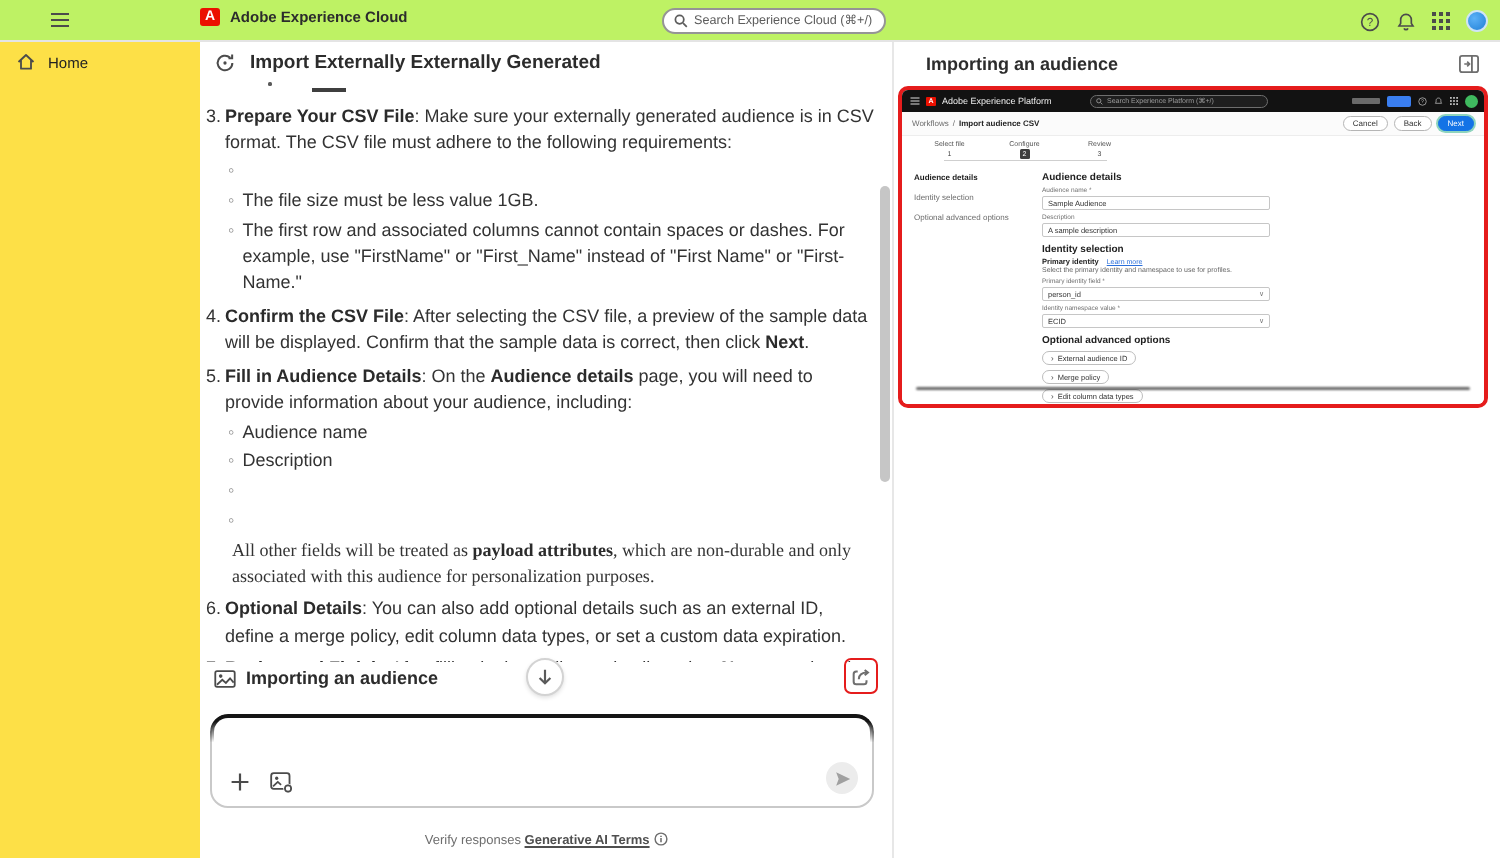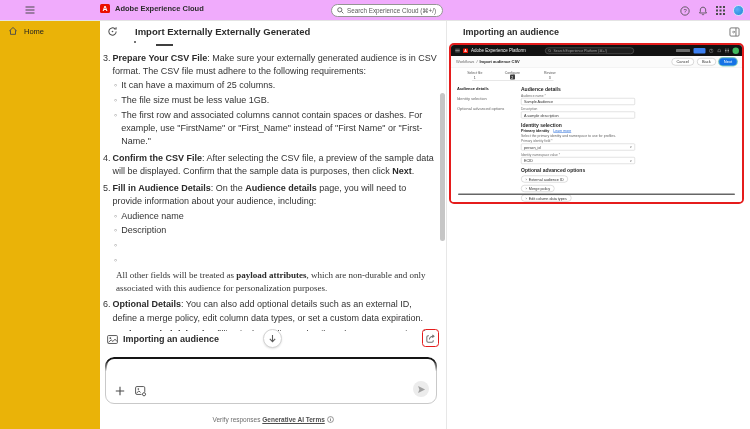--- a/index.html
+++ b/index.html
@@ -1,36 +1,36 @@
 <!DOCTYPE html>
 <html><head>
 <meta charset="utf-8">
 <style>
   * { margin:0; padding:0; box-sizing:border-box; }
   html,body { width:750px; height:429px; }
   body { font-family:"Liberation Sans","DejaVu Sans",sans-serif; background:#fff; color:#2c2c2c; position:relative; overflow:hidden; }
   svg { display:block; }
 
   
-  .topbar { position:absolute; top:0; left:0; right:0; height:21px; background:#f0abfc; border-bottom:1px solid #e4e4e4; z-index:8; }
+  .topbar { position:absolute; top:0; left:0; right:0; height:21px; background:#bef264; border-bottom:1px solid #e4e4e4; z-index:8; }
   .hamburger { position:absolute; left:25px; top:6px; color:#4b4b4b; cursor:pointer; }
   .brand { position:absolute; left:100px; top:4px; display:flex; align-items:center; gap:5px; font-size:7.5px; font-weight:bold; color:#2c2c2c; }
   .adobe-logo { width:10px; height:9px; background:#eb1000; border-radius:1.5px; color:#fff; font-size:7px; font-weight:bold; display:flex; align-items:center; justify-content:center; line-height:1; }
   .search-pill { position:absolute; left:331px; top:4px; width:112px; height:13px; border:1px solid #959595; border-radius:7px; display:flex; align-items:center; gap:3px; padding:0 5px; color:#5c5c5c; font-size:6.3px; background:#fff; }
   .topbar-right { position:absolute; right:6px; top:0; height:21px; display:flex; align-items:center; gap:8px; color:#4b4b4b; }
   .avatar { width:11px; height:11px; border-radius:50%; background:radial-gradient(circle at 35% 35%, #5cb1f7, #1f7fd6); border:0.5px solid #cfe4f7; }
 
   
-  .sidebar { position:absolute; top:21px; left:0; width:100px; bottom:0; background:#eab308; }
+  .sidebar { position:absolute; top:21px; left:0; width:100px; bottom:0; background:#fde047; }
   .side-item { display:flex; align-items:center; gap:6px; padding:5px 4px 5px 8px; font-size:7.5px; color:#222; cursor:pointer; }
   .ai-logo { width:10px; height:10px; background:#2c2c2c; border-radius:2.5px; color:#fff; display:flex; align-items:center; justify-content:center; font-size:6px; }
 
   
   .chat { position:absolute; left:100px; top:21px; width:346px; bottom:0; background:#fff; }
-  .chat-header { position:absolute; top:5px; left:7px; display:flex; align-items:center; gap:17px; font-size:9.5px; font-weight:bold; color:#2c2c2c; }
+  .chat-header { position:absolute; top:5px; left:7px; display:flex; align-items:center; gap:7px; font-size:9.5px; font-weight:bold; color:#2c2c2c; }
   .remnant-dot { position:absolute; left:34px; top:20px; width:1.6px; height:1.6px; border-radius:50%; background:#5a5a5a; }
   .remnant-line { position:absolute; left:56px; top:23px; width:17px; height:1.6px; background:#3f3f3f; }
 
   .chat-body { position:absolute; top:27px; left:3px; right:9px; height:283px; overflow:hidden; font-size:9px; line-height:13.2px; color:#333; }
   .block { }
   .block.num { display:flex; margin-top:3.5px; }
   .block.num .marker { flex:none; margin-right:2px; }
   .block.sub { display:flex; margin-top:1.5px; padding-left:11px; }
   .block.sub .bullet { flex:none; margin-right:4px; color:#8a8a8a; }
   .block.cont { margin-top:1.5px; padding-left:13px;font-family:Liberation Serif, serif; }
@@ -177,33 +177,32 @@
   <div class="remnant-dot"></div>
   <div class="remnant-line"></div>
 
   <div class="chat-body">
       <div class="block num">
         <span class="marker">3.</span>
         <span class="txt"><b>Prepare Your CSV File</b><span>: Make sure your externally generated audience is in CSV format. The CSV file must adhere to the following requirements:</span></span>
       </div>
       <div class="block sub">
         <span class="bullet">◦</span>
-        <span class="txt"><span>It can have a maximum of 25 columns.</span></span>
       </div>
       <div class="block sub">
         <span class="bullet">◦</span>
         <span class="txt"><span>The file size must be less value 1GB.</span></span>
       </div>
       <div class="block sub">
         <span class="bullet">◦</span>
         <span class="txt"><span>The first row and associated columns cannot contain spaces or dashes. For example, use "FirstName" or "First_Name" instead of "First Name" or "First-Name."</span></span>
       </div>
       <div class="block num">
         <span class="marker">4.</span>
-        <span class="txt"><b>Confirm the CSV File</b><span>: After selecting the CSV file, a preview of the sample data will be displayed. Confirm that the sample data is purposes, then click </span><b>Next</b><span>.</span></span>
+        <span class="txt"><b>Confirm the CSV File</b><span>: After selecting the CSV file, a preview of the sample data will be displayed. Confirm that the sample data is correct, then click </span><b>Next</b><span>.</span></span>
       </div>
       <div class="block num">
         <span class="marker">5.</span>
         <span class="txt"><b>Fill in Audience Details</b><span>: On the </span><b>Audience details</b><span> page, you will need to provide information about your audience, including:</span></span>
       </div>
       <div class="block sub">
         <span class="bullet">◦</span>
         <span class="txt"><span>Audience name</span></span>
       </div>
       <div class="block sub">

